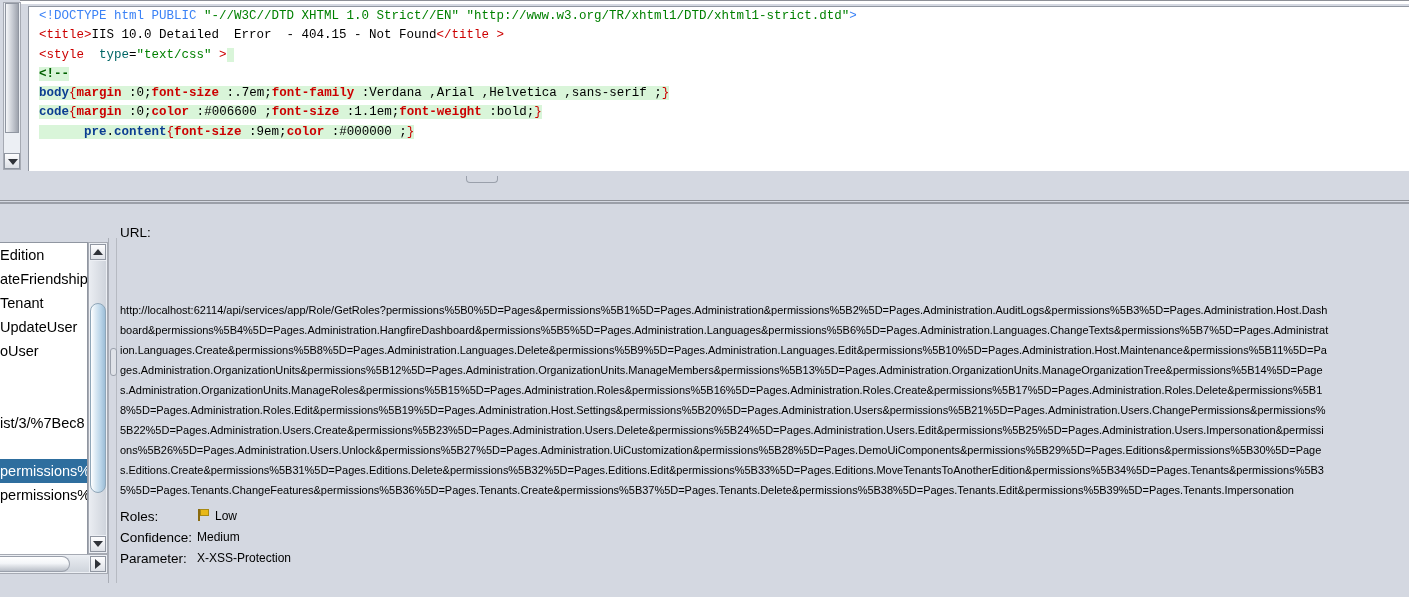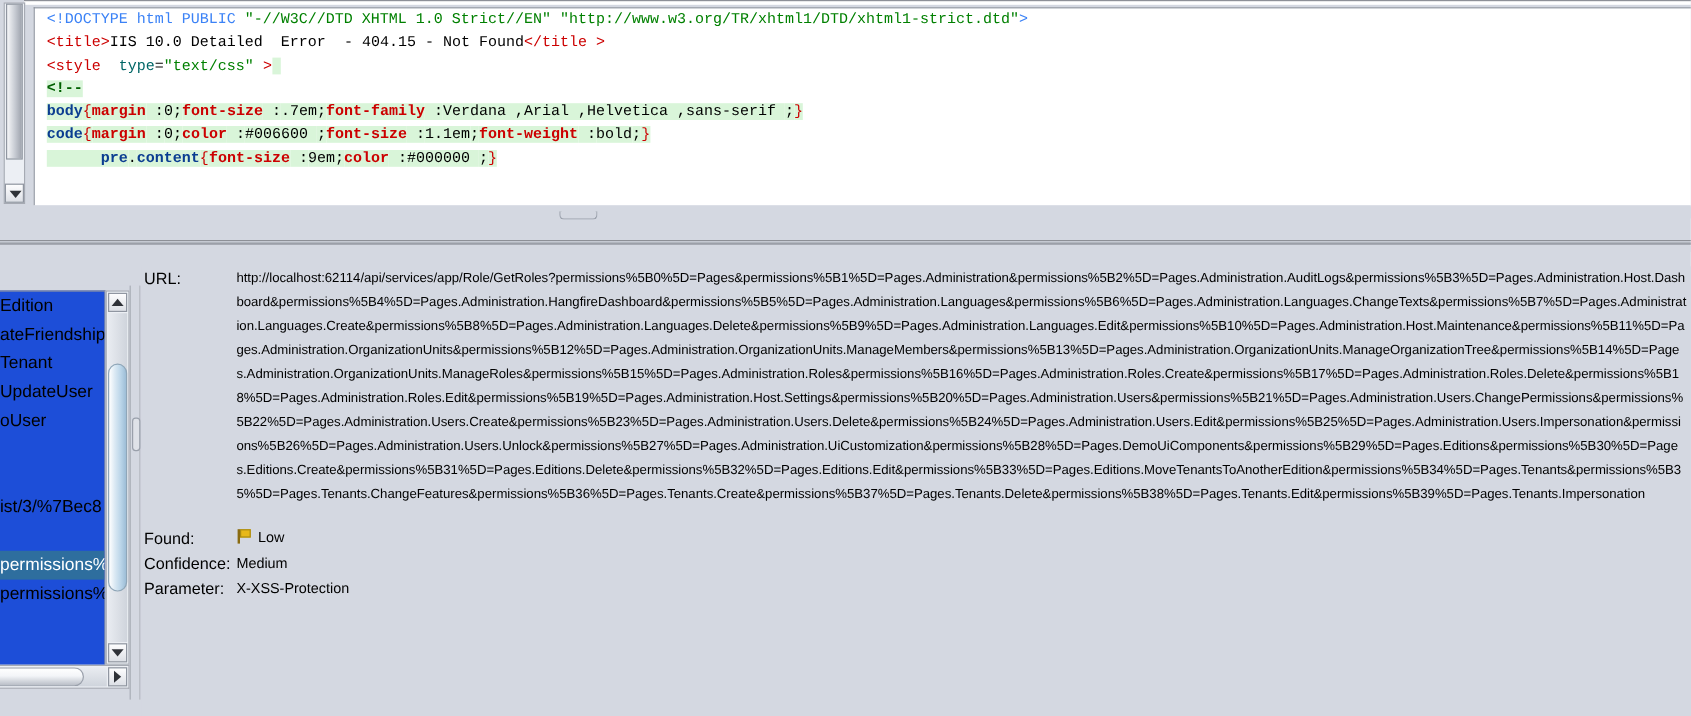--- a/index.html
+++ b/index.html
@@ -141,21 +141,21 @@
     position: absolute;
     left: 0; top: 28px;
     width: 110px; height: 330px;
     background: #d4d8e1;
     box-sizing: border-box;
   }
   #tree-list {
     position: absolute;
     left: 0; top: 4px;
     width: 88px; height: 312px;
-    background: #1d4ed8;
+    background: #ffffff;
     border-top: 1px solid #9096a1;
     border-right: 1px solid #9096a1;
     box-sizing: border-box;
     overflow: hidden;
   }
   .tree-row {
     height: 24px;
     line-height: 24px;
     font-size: 14.5px;
     white-space: nowrap;
@@ -296,21 +296,21 @@
     color: #000;
     line-height: 20px;
   }
   #url-value {
     width: 1209px;
     word-break: break-all;
     line-height: 20px;
     font-size: 11px;
     letter-spacing: -0.02px;
   }
-  #url-row { margin-bottom: 16px; }
+  #url-row { margin-bottom: 6px; flex-direction: column; }
   .risk-flag {
     display: inline-block;
     width: 14px; height: 14px;
     position: relative;
     vertical-align: -2px;
     margin-right: 4px;
   }
   .risk-flag .pole {
     position: absolute; left: 1px; top: 1px;
     width: 2px; height: 12px; background: #8a6b10;
@@ -397,21 +397,21 @@
 
   <div id="detail-panel">
 
     <div class="field-rows">
       <div class="field-row" id="url-row">
         <div class="field-label">URL:</div>
         <div class="field-value" id="url-value">http://localhost:62114/api/services/app/Role/GetRoles?permissions%5B0%5D=Pages&amp;permissions%5B1%5D=Pages.Administration&amp;permissions%5B2%5D=Pages.Administration.AuditLogs&amp;permissions%5B3%5D=Pages.Administration.Host.Dashboard&amp;permissions%5B4%5D=Pages.Administration.HangfireDashboard&amp;permissions%5B5%5D=Pages.Administration.Languages&amp;permissions%5B6%5D=Pages.Administration.Languages.ChangeTexts&amp;permissions%5B7%5D=Pages.Administration.Languages.Create&amp;permissions%5B8%5D=Pages.Administration.Languages.Delete&amp;permissions%5B9%5D=Pages.Administration.Languages.Edit&amp;permissions%5B10%5D=Pages.Administration.Host.Maintenance&amp;permissions%5B11%5D=Pages.Administration.OrganizationUnits&amp;permissions%5B12%5D=Pages.Administration.OrganizationUnits.ManageMembers&amp;permissions%5B13%5D=Pages.Administration.OrganizationUnits.ManageOrganizationTree&amp;permissions%5B14%5D=Pages.Administration.OrganizationUnits.ManageRoles&amp;permissions%5B15%5D=Pages.Administration.Roles&amp;permissions%5B16%5D=Pages.Administration.Roles.Create&amp;permissions%5B17%5D=Pages.Administration.Roles.Delete&amp;permissions%5B18%5D=Pages.Administration.Roles.Edit&amp;permissions%5B19%5D=Pages.Administration.Host.Settings&amp;permissions%5B20%5D=Pages.Administration.Users&amp;permissions%5B21%5D=Pages.Administration.Users.ChangePermissions&amp;permissions%5B22%5D=Pages.Administration.Users.Create&amp;permissions%5B23%5D=Pages.Administration.Users.Delete&amp;permissions%5B24%5D=Pages.Administration.Users.Edit&amp;permissions%5B25%5D=Pages.Administration.Users.Impersonation&amp;permissions%5B26%5D=Pages.Administration.Users.Unlock&amp;permissions%5B27%5D=Pages.Administration.UiCustomization&amp;permissions%5B28%5D=Pages.DemoUiComponents&amp;permissions%5B29%5D=Pages.Editions&amp;permissions%5B30%5D=Pages.Editions.Create&amp;permissions%5B31%5D=Pages.Editions.Delete&amp;permissions%5B32%5D=Pages.Editions.Edit&amp;permissions%5B33%5D=Pages.Editions.MoveTenantsToAnotherEdition&amp;permissions%5B34%5D=Pages.Tenants&amp;permissions%5B35%5D=Pages.Tenants.ChangeFeatures&amp;permissions%5B36%5D=Pages.Tenants.Create&amp;permissions%5B37%5D=Pages.Tenants.Delete&amp;permissions%5B38%5D=Pages.Tenants.Edit&amp;permissions%5B39%5D=Pages.Tenants.Impersonation</div>
       </div>
 
       <div class="field-row">
-        <div class="field-label">Found:</div>
+        <div class="field-label">Roles:</div>
         <div class="field-value">
           <span class="risk-flag">
             <span class="pole"></span>
             <span class="cloth"></span>
           </span><span>Low</span>
         </div>
       </div>
 
       <div class="field-row">
         <div class="field-label">Confidence:</div>

